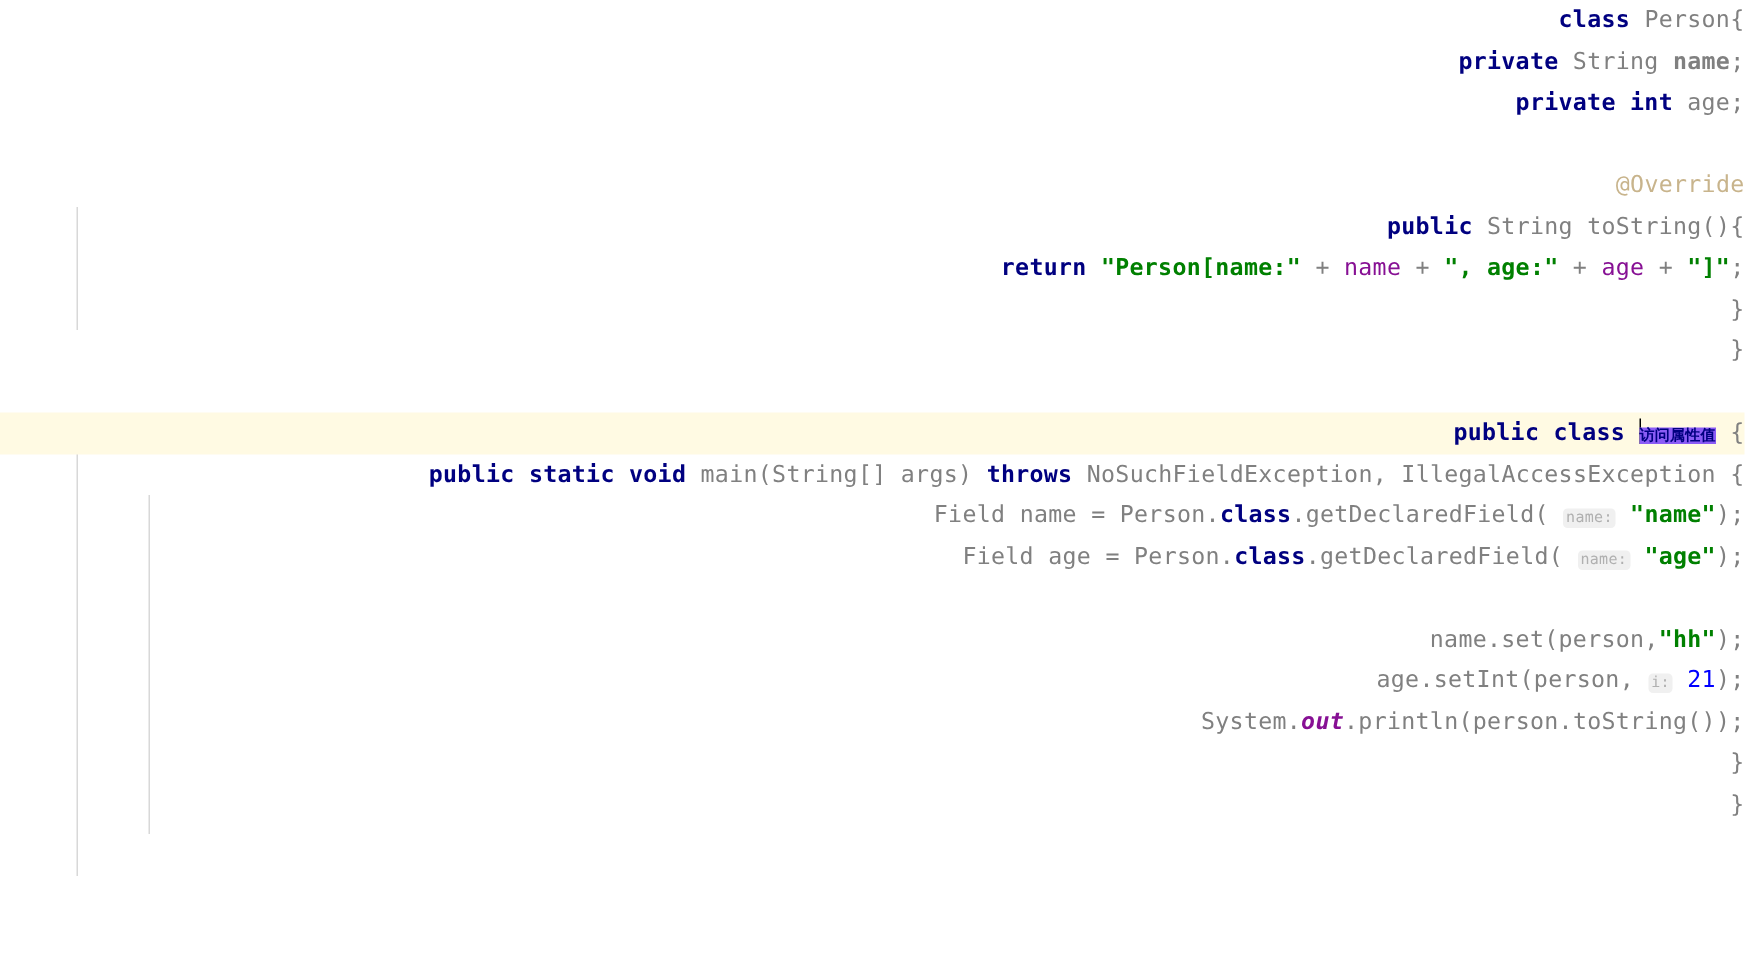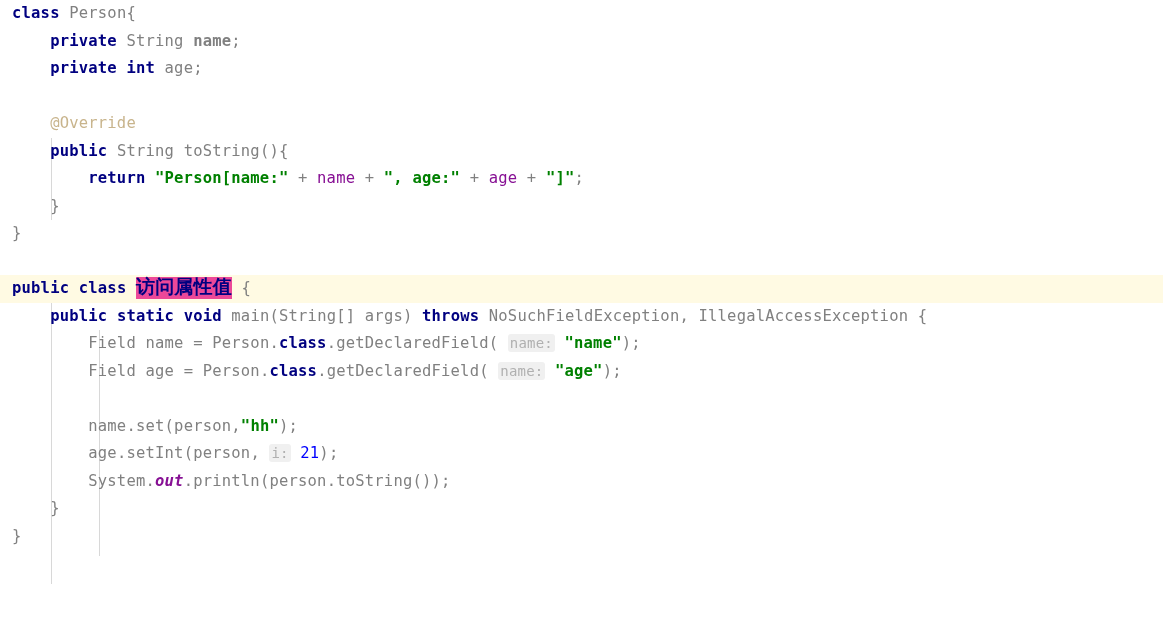--- a/index.html
+++ b/index.html
@@ -23,20 +23,21 @@
 
   .line {
     position: relative;
     height: 27.5px;
     line-height: 27.5px;
     white-space: pre;
     font-size: 15.5px;
     letter-spacing: 0.2px;
     color: #808080;
     padding-left: 12px;
+    text-align: right;
   }
 
   .line.current {
     background: #fffae3;
   }
 
   
   .guide {
     position: absolute;
     width: 1px;
@@ -57,30 +58,30 @@
   .fieldgray{ color: #808080; font-weight: bold; }       
   .staticfld{ color: #871094; font-weight: bold; font-style: italic; } 
   .classkw  { color: #000080; font-weight: bold; }       
 
   
   .hint {
     color: #b0b0b0;
     background: #f0f0f0;
     border-radius: 3px;
     padding: 1px 2px;
-    font-size: 14px;
+    font-size: 10px;
   }
 
   
   .sel {
-    background: #ec4899;
+    background: #8b5cf6;
     color: #000080;
     font-weight: bold;
-    font-family: Liberation Mono, monospace;
-    font-size: 19px;
+    font-family: Liberation Serif, serif;
+    font-size: 10px;
   }
   .caret {
     display: inline-block;
     width: 1px;
     height: 17px;
     background: #000000;
     vertical-align: -3px;
     margin-right: -1px;
   }
 </style>

